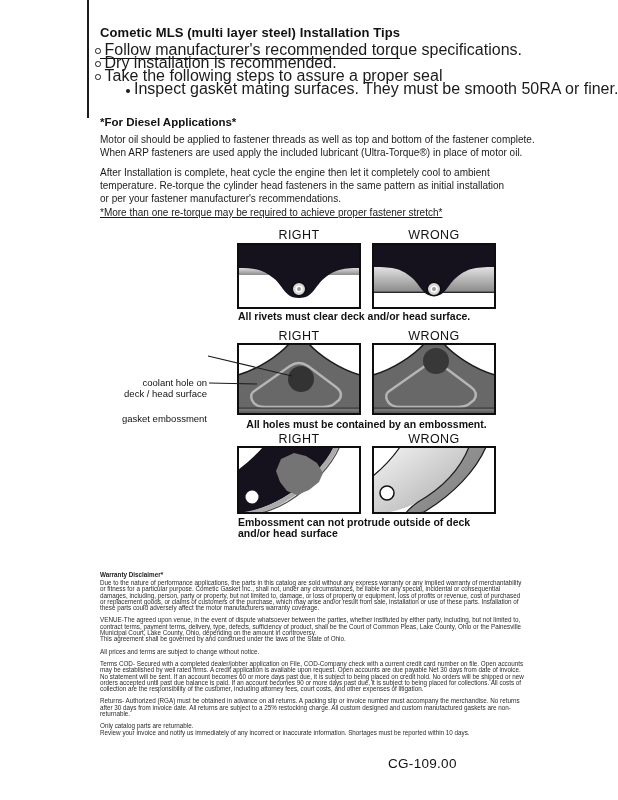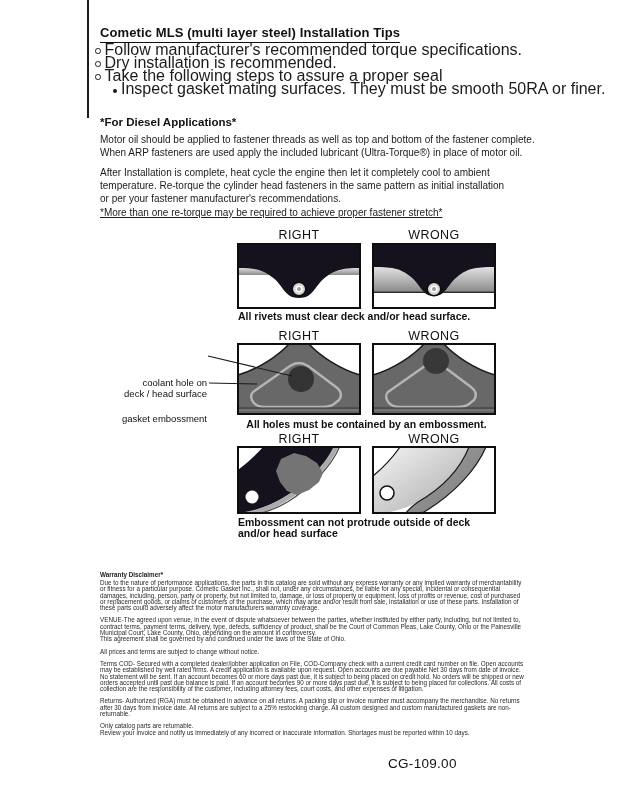--- a/index.html
+++ b/index.html
@@ -3,25 +3,25 @@
 <meta charset="utf-8">
 <style>
   html,body{margin:0;padding:0;background:#ffffff;}
   .page{
     position:relative;width:618px;height:800px;background:#ffffff;overflow:hidden;
     font-family:"Liberation Sans","DejaVu Sans",sans-serif;color:#1b1b1b;
   }
   .left-rule{position:absolute;left:87px;top:0;width:1.5px;height:118px;background:#1c1c1c;}
   .title{
     position:absolute;left:100px;top:25px;margin:0;font-size:13px;font-weight:bold;
-    color:#111;border-bottom:1.6px solid #111;padding-bottom:2px;letter-spacing:.1px;
+    color:#111;border-bottom:1.6px solid #111;padding-bottom:18px;letter-spacing:.1px;
   }
   .tips{position:absolute;left:95px;top:43px;font-size:16px;line-height:13px;}
   .tip-line{white-space:nowrap;}
-  .tip-line.sub{margin-left:18px;}
+  .tip-line.sub{margin-left:31px;}
   .ring{display:inline-block;width:3.5px;height:3.5px;border:1px solid #1b1b1b;border-radius:50%;margin-right:4px;vertical-align:1.5px;}
   .dot{display:inline-block;width:4px;height:4px;background:#1b1b1b;border-radius:50%;margin-right:4px;vertical-align:1.5px;}
   .diesel-h{position:absolute;left:100px;top:116px;font-size:11.5px;font-weight:bold;color:#111;}
   .para{position:absolute;left:100px;font-size:10px;line-height:13px;}
   .para div{white-space:nowrap;}
   .p1{top:133px;} .p2{top:166px;} .note{top:206px;text-decoration:underline;}
   .dg-header{position:absolute;width:124px;text-align:center;font-size:12.5px;letter-spacing:.4px;color:#111;}
   .panel{position:absolute;width:124px;}
   .panel svg{display:block;width:124px;}
   .caption{position:absolute;font-size:10.5px;font-weight:bold;color:#111;line-height:11px;white-space:nowrap;}

